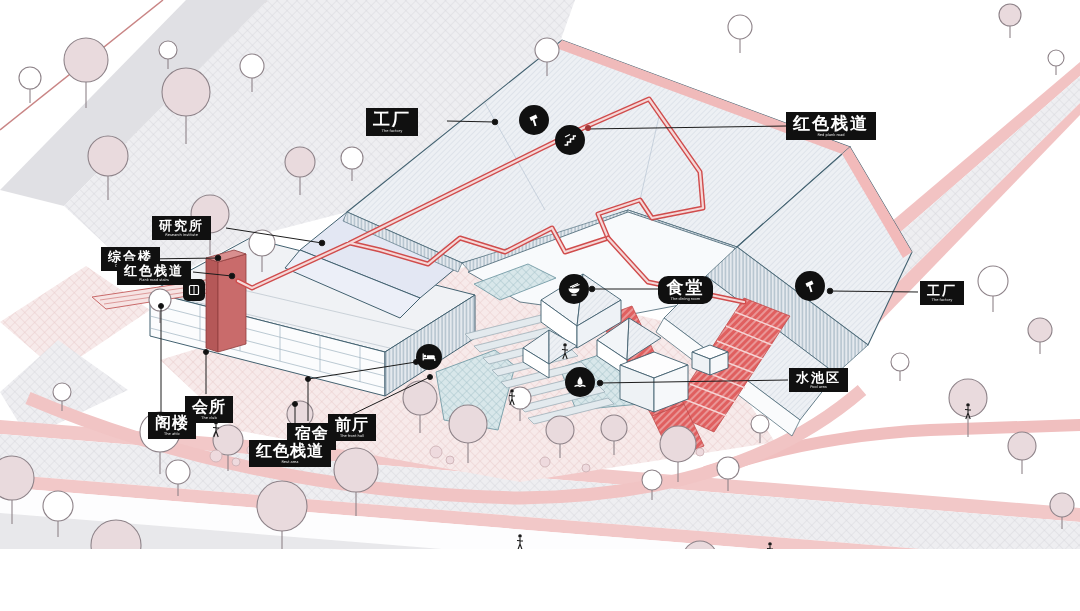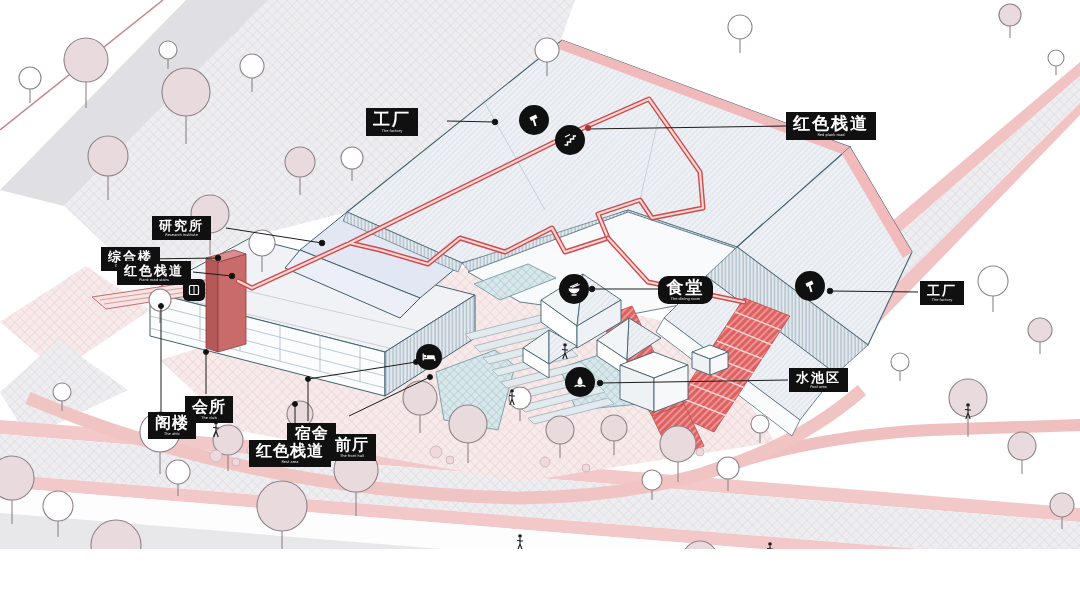--- a/index.html
+++ b/index.html
@@ -510,18 +510,18 @@
   <span class="en">The attic</span>
 </div>
 <div class="lbl lbl-sm" style="left:287px;top:423px;">
   <span class="zh">宿舍</span>
   <span class="en">The dormitory</span>
 </div>
 <div class="lbl lbl-sm" style="left:249px;top:440px;">
   <span class="zh">红色栈道</span>
   <span class="en">Rest area</span>
 </div>
-<div class="lbl lbl-sm" style="left:328px;top:434px;">
+<div class="lbl lbl-sm" style="left:328px;top:414px;">
   <span class="zh">前厅</span>
   <span class="en">The front hall</span>
 </div>
 
 </div>
 
 </body></html>

